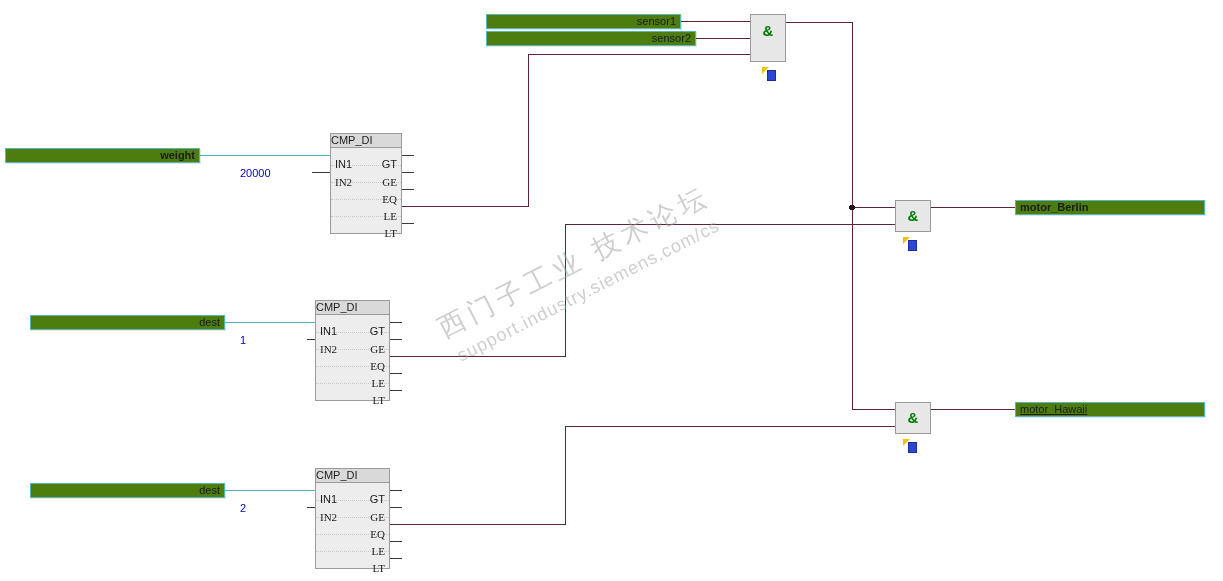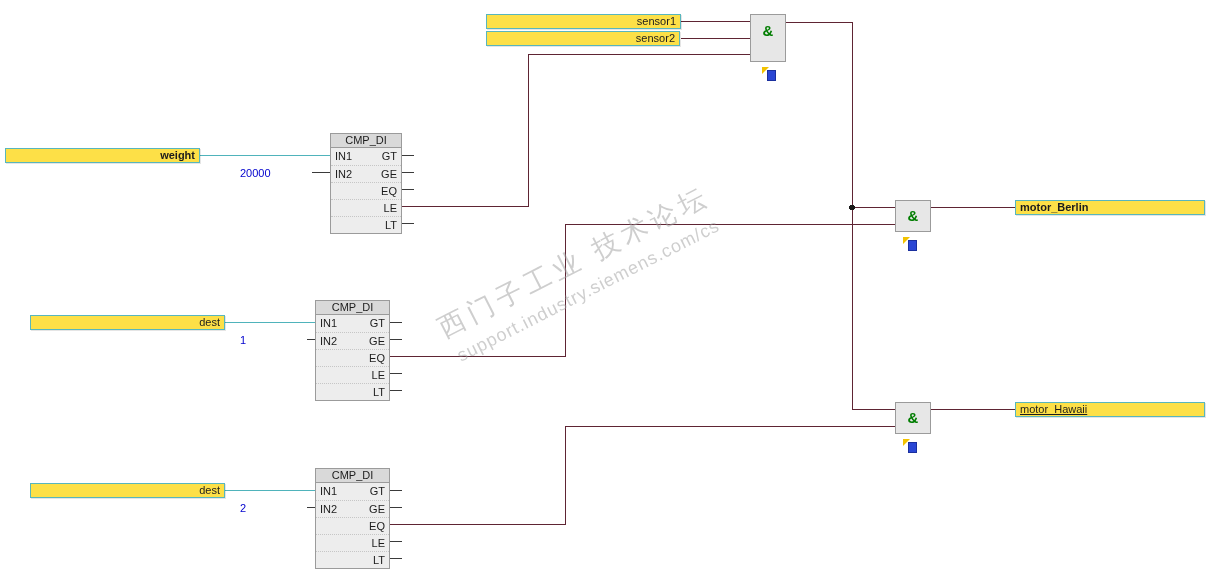--- a/index.html
+++ b/index.html
@@ -3,37 +3,37 @@
 <meta charset="utf-8">
 <style>
   * { margin:0; padding:0; box-sizing:border-box; }
   html,body { background:#fff; }
   body { font-family:"Liberation Sans", sans-serif; }
   .canvas { position:relative; width:1223px; height:581px; background:#fff; overflow:hidden; }
 
   .wires { position:absolute; left:0; top:0; width:1223px; height:581px; pointer-events:none; }
 
   .operand {
-    position:absolute; height:15px; background:#fde047; border:1px solid #58b6bd;
+    position:absolute; height:15px; background:#4d7c0f; border:1px solid #58b6bd;
     font-size:11px; line-height:12px; color:#1c1c1c; padding:0 4px; white-space:nowrap;
     box-shadow:1px 1px 0 rgba(0,0,0,0.10);
   }
   .operand.right { text-align:right; }
   .operand.left  { text-align:left; }
 
   .cmpblock {
     position:absolute; background:#ededed; border:1px solid #9b9b9b;
     font-size:11px; color:#1c1c1c;
   }
   .cmp-header {
-    height:14px; line-height:13px; text-align:center; background:#d9d9d9;
+    height:14px; line-height:13px; text-align:left; background:#d9d9d9;
     border-bottom:1px solid #9b9b9b;
   }
-  .cmp-row { height:17px; line-height:17px; display:flex; justify-content:space-between; padding:0 4px; }
-  .cmp-row + .cmp-row { border-top:1px dotted #c6c6c6; }
+  .cmp-row { height:17px; line-height:17px; display:flex; justify-content:space-between; padding:8px 4px; }
+  .cmp-row + .cmp-row { border-top:1px dotted #c6c6c6;font-family:Liberation Serif, serif; }
   .cmp-row .l { text-align:left; }
   .cmp-row .r { text-align:center; margin-left:auto; }
 
   .andgate {
     position:absolute; background:#e7e7e7; border:1px solid #9b9b9b;
     color:#007d00; font-weight:bold; font-size:15px; text-align:center;
   }
   .andgate.tall  { padding-top:7px; }
   .andgate.small { line-height:29px; }
 
@@ -94,21 +94,21 @@
       <line x1="307" y1="507.5" x2="315" y2="507.5"></line>
     </g>
   </svg>
 
   <div class="watermark">
     <div class="wm1">西门子工业 技术论坛</div>
     <div class="wm2">support.industry.siemens.com/cs</div>
   </div>
 
   <div class="operand right" style="left:486px;top:14px;width:195px;">sensor1</div>
-  <div class="operand right" style="left:486px;top:31px;width:194px;">sensor2</div>
+  <div class="operand right" style="left:486px;top:31px;width:210px;">sensor2</div>
   <div class="operand right" style="left:5px;top:148px;width:195px;font-weight:bold;">weight</div>
   <div class="operand right" style="left:30px;top:315px;width:195px;">dest</div>
   <div class="operand right" style="left:30px;top:483px;width:195px;">dest</div>
   <div class="operand left" style="left:1015px;top:200px;width:190px;font-weight:bold;">motor_Berlin</div>
   <div class="operand left" style="left:1015px;top:402px;width:190px;text-decoration:underline;">motor_Hawaii</div>
 
   <div class="const" style="left:240px;top:166px;width:70px;">20000</div>
   <div class="const" style="left:240px;top:333px;width:65px;">1</div>
   <div class="const" style="left:240px;top:501px;width:65px;">2</div>
 

